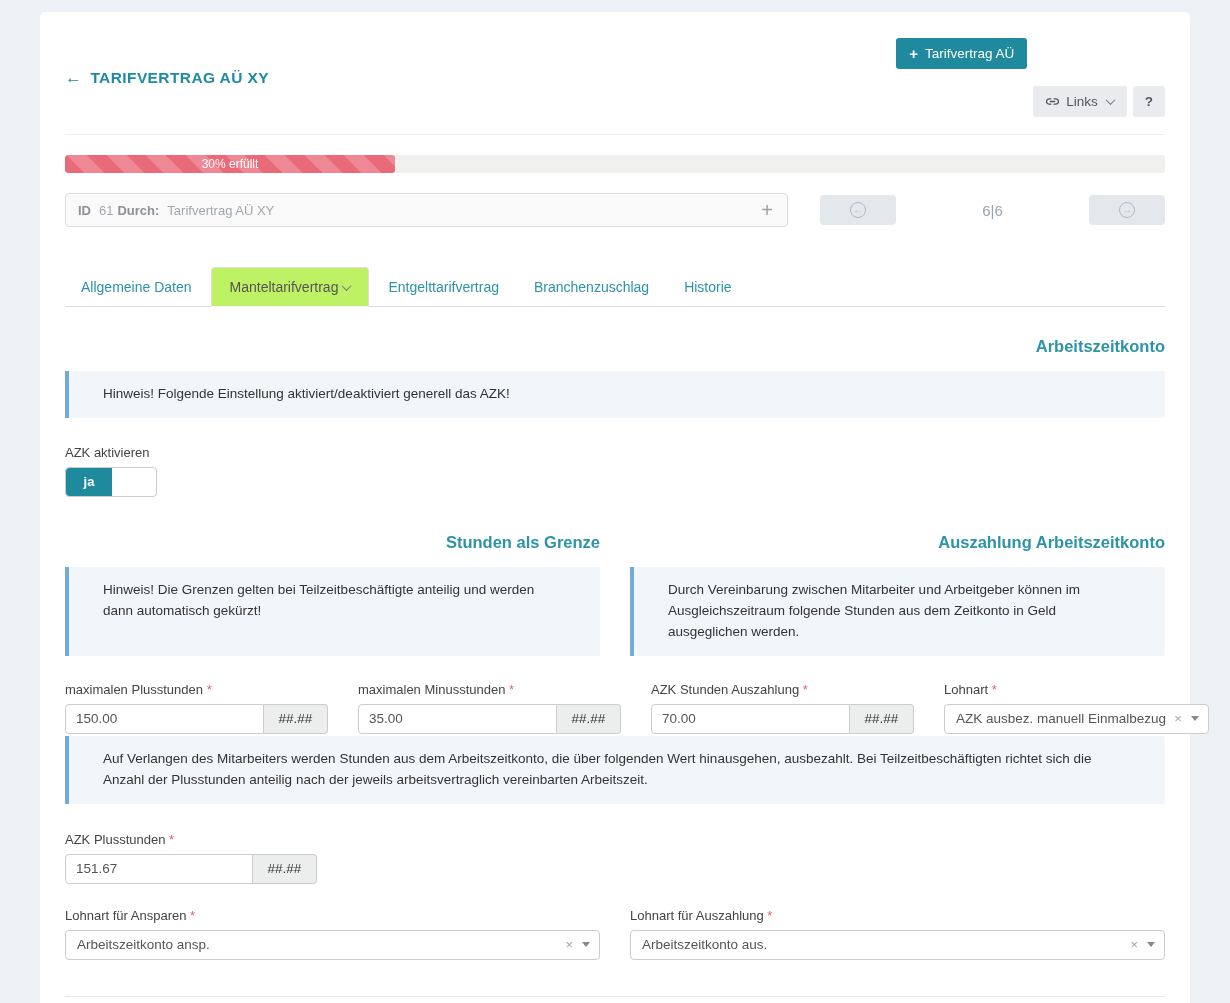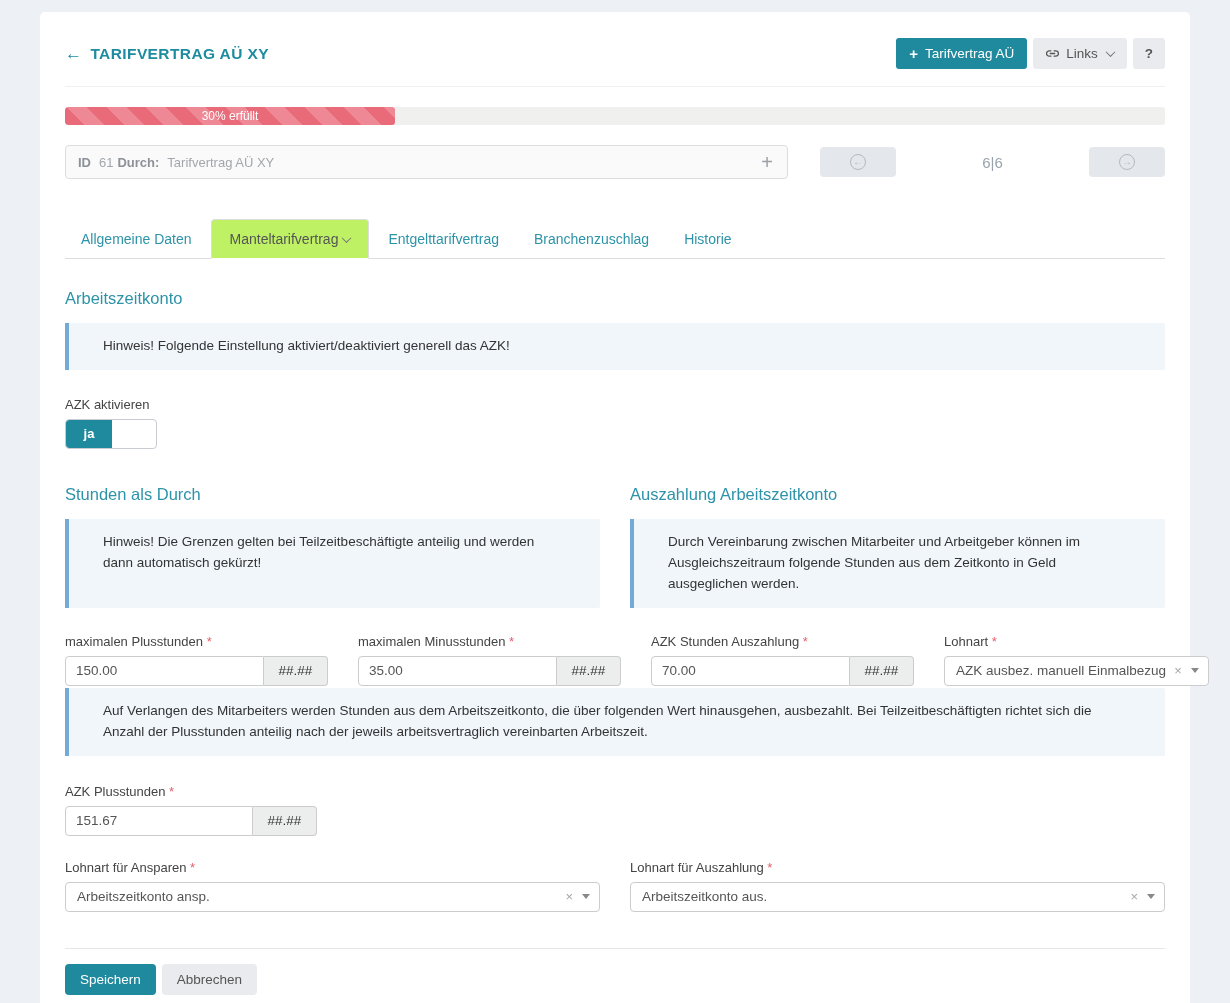--- a/index.html
+++ b/index.html
@@ -25,21 +25,21 @@
     display:flex; align-items:center; gap:8px; cursor:pointer;
   }
   .page-title .back { font-size:17px; line-height:1; }
   .header-actions { display:flex; gap:6px; }
   .btn {
     height:31px; border:none; border-radius:3px; font-size:13.5px;
     display:inline-flex; align-items:center; gap:7px; padding:0 13px;
     cursor:pointer; font-family:inherit;
   }
   .btn-teal { background:#1f8a9d; color:#fff; }
-  .btn-gray { background:#e9ebee; color:#555; }
+  .btn-gray { background:#e9ebee; color:#555;margin-top:48px; }
   .btn-help { padding:0 12px; font-weight:bold; }
   .plus-glyph { font-size:15px; font-weight:bold; line-height:1; }
   .chev-down {
     width:7px; height:7px; border-right:1.5px solid #777; border-bottom:1.5px solid #777;
     transform:rotate(45deg) translate(-1px,-1px); display:inline-block; margin-left:2px;
   }
   .divider { border:none; border-top:1px solid #eef0f2; margin:17px 0 20px 0; }
   
   .progress-track { height:18px; background:#f0f0ef; border-radius:3px; overflow:hidden; }
   .progress-fill {
@@ -73,21 +73,21 @@
   .tab {
     padding:11px 16px; color:#2d93a8; font-size:14px; cursor:pointer; white-space:nowrap;
   }
   .tab + .tab { margin-left:3px; }
   .tab.active {
     background:#bef264; color:#555; border:1px solid #ddd; border-bottom:1px solid #fff;
     margin-bottom:-1px; border-radius:4px 4px 0 0; padding:11px 18px;
     display:flex; align-items:center; gap:3px;
   }
   
-  .section-title { color:#2d93a8; font-size:16.5px; font-weight:normal; margin:30px 0 15px 0; }
+  .section-title { color:#2d93a8; font-size:16.5px; font-weight:bold; margin:30px 0 15px 0;text-align:right; }
   .hint {
     background:#f1f6fb; border-left:4px solid #74aad6; border-radius:0 2px 2px 0;
     padding:13px 34px; color:#333; font-size:13.5px; line-height:1.55;
   }
   .toggle-label { margin:27px 0 7px 0; font-size:13px; color:#444; }
   .toggle {
     width:92px; height:30px; background:#fff; border:1px solid #c8ccd0; border-radius:4px;
     display:flex; overflow:hidden; cursor:pointer;
   }
   .toggle .on {
@@ -194,21 +194,21 @@
 
   <div class="hint">Hinweis! Folgende Einstellung aktiviert/deaktiviert generell das AZK!</div>
 
   <div class="toggle-label">AZK aktivieren</div>
   <div class="toggle">
     <span class="on">ja</span>
   </div>
 
   <div class="grid-2">
     <div class="col">
-      <h2 class="section-title">Stunden als Durch</h2>
+      <h2 class="section-title">Stunden als Grenze</h2>
       <div class="hint">Hinweis! Die Grenzen gelten bei Teilzeitbeschäftigte anteilig und werden dann automatisch gekürzt!</div>
     </div>
     <div class="col">
       <h2 class="section-title">Auszahlung Arbeitszeitkonto</h2>
       <div class="hint">Durch Vereinbarung zwischen Mitarbeiter und Arbeitgeber können im Ausgleichszeitraum folgende Stunden aus dem Zeitkonto in Geld ausgeglichen werden.</div>
     </div>
   </div>
 
   <div class="grid-4">
     <div>

